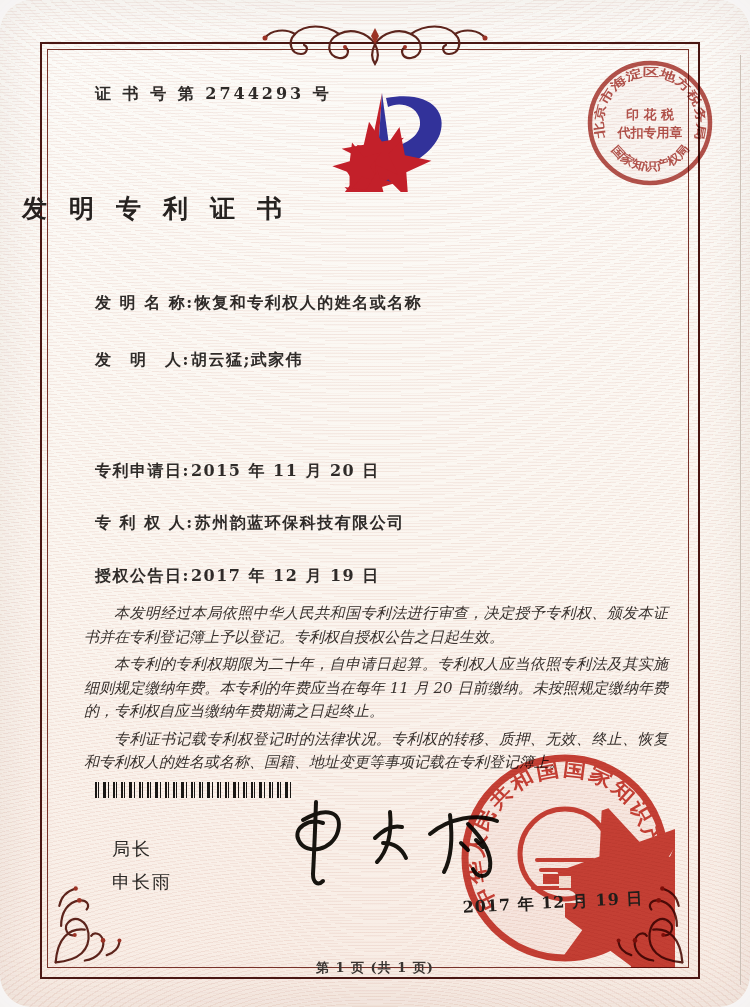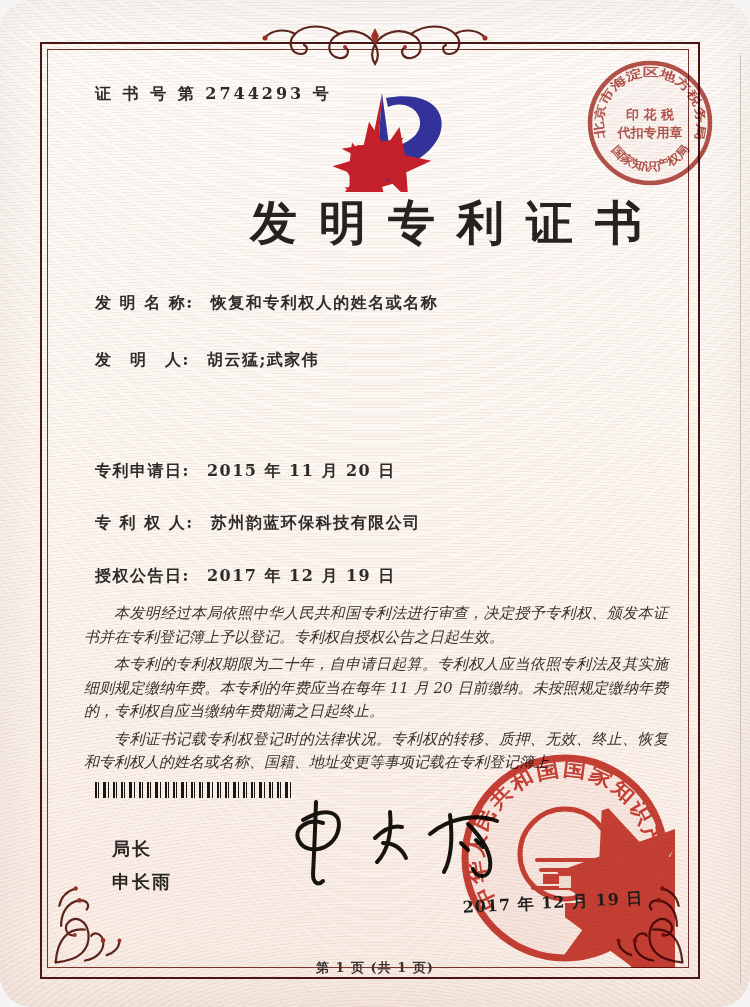--- a/index.html
+++ b/index.html
@@ -23,42 +23,42 @@
   .orn{position:absolute;pointer-events:none;}
   .orn-top{left:255px;top:18px;width:240px;height:48px;}
   .orn-bl{left:52px;top:884px;width:82px;height:82px;transform:scaleX(-1);}
   .orn-br{left:604px;top:884px;width:82px;height:82px;}
 
   .cert-no{position:absolute;left:95px;top:84px;font-size:16px;font-weight:bold;
     letter-spacing:3px;color:#2e2a28;}
 
   .logo{position:absolute;left:298px;top:90px;width:154px;height:102px;}
 
-  .title{position:absolute;left:0;top:192px;width:664px;text-align:right;
-    font-size:47px;font-weight:bold;color:#262220;letter-spacing:22px;text-indent:22px;}
+  .title{position:absolute;left:0;top:192px;width:664px;text-align:left;
+    font-size:25px;font-weight:bold;color:#262220;letter-spacing:22px;text-indent:22px;}
   .frow{position:absolute;left:95px;font-size:16px;font-weight:bold;color:#2f2b29;
     letter-spacing:1.5px;white-space:nowrap;}
-  .frow .flabel{margin-right:17px;}
+  .frow .flabel{margin-right:1px;}
   .f0{top:293px}.f1{top:350px}.f2{top:407px}.f3{top:461px}.f4{top:513px}.f5{top:566px}
 
   .body-text{position:absolute;left:80px;top:598px;width:592px;color:#37302d;
     font-size:15px;line-height:23.5px;text-align:justify;}
   .body-text p{margin:4px;text-indent:2em;font-style:italic;font-weight:500;}
 
   .barcode{position:absolute;left:95px;top:782px;width:196px;height:16px;
     background:repeating-linear-gradient(90deg,
       #191715 0 2px, transparent 2px 3px,
       #191715 3px 4px, transparent 4px 8px,
       #191715 8px 11px, transparent 11px 13px,
       #191715 13px 14px, transparent 14px 18px,
       #191715 18px 20px, transparent 20px 21px,
       #191715 21px 22px, transparent 22px 26px);}
 
   .officer{position:absolute;left:112px;top:832px;font-family:"DejaVu Sans","Liberation Sans",sans-serif;
-    font-weight:bold;color:#2b2826;font-size:18px;letter-spacing:2px;line-height:33px;}
+    font-weight:normal;color:#2b2826;font-size:18px;letter-spacing:2px;line-height:33px;}
 
   .signature{position:absolute;left:255px;top:798px;width:260px;height:96px;}
 
   .seal{position:absolute;left:455px;top:748px;width:220px;height:220px;
     mix-blend-mode:multiply;opacity:.93;}
   .seal-date{position:absolute;left:448px;top:893px;width:210px;text-align:center;
     font-size:16px;font-weight:bold;color:#211d1a;letter-spacing:1px;
     transform:rotate(-3deg);}
 
   .tax-stamp{position:absolute;left:580px;top:53px;width:140px;height:140px;

